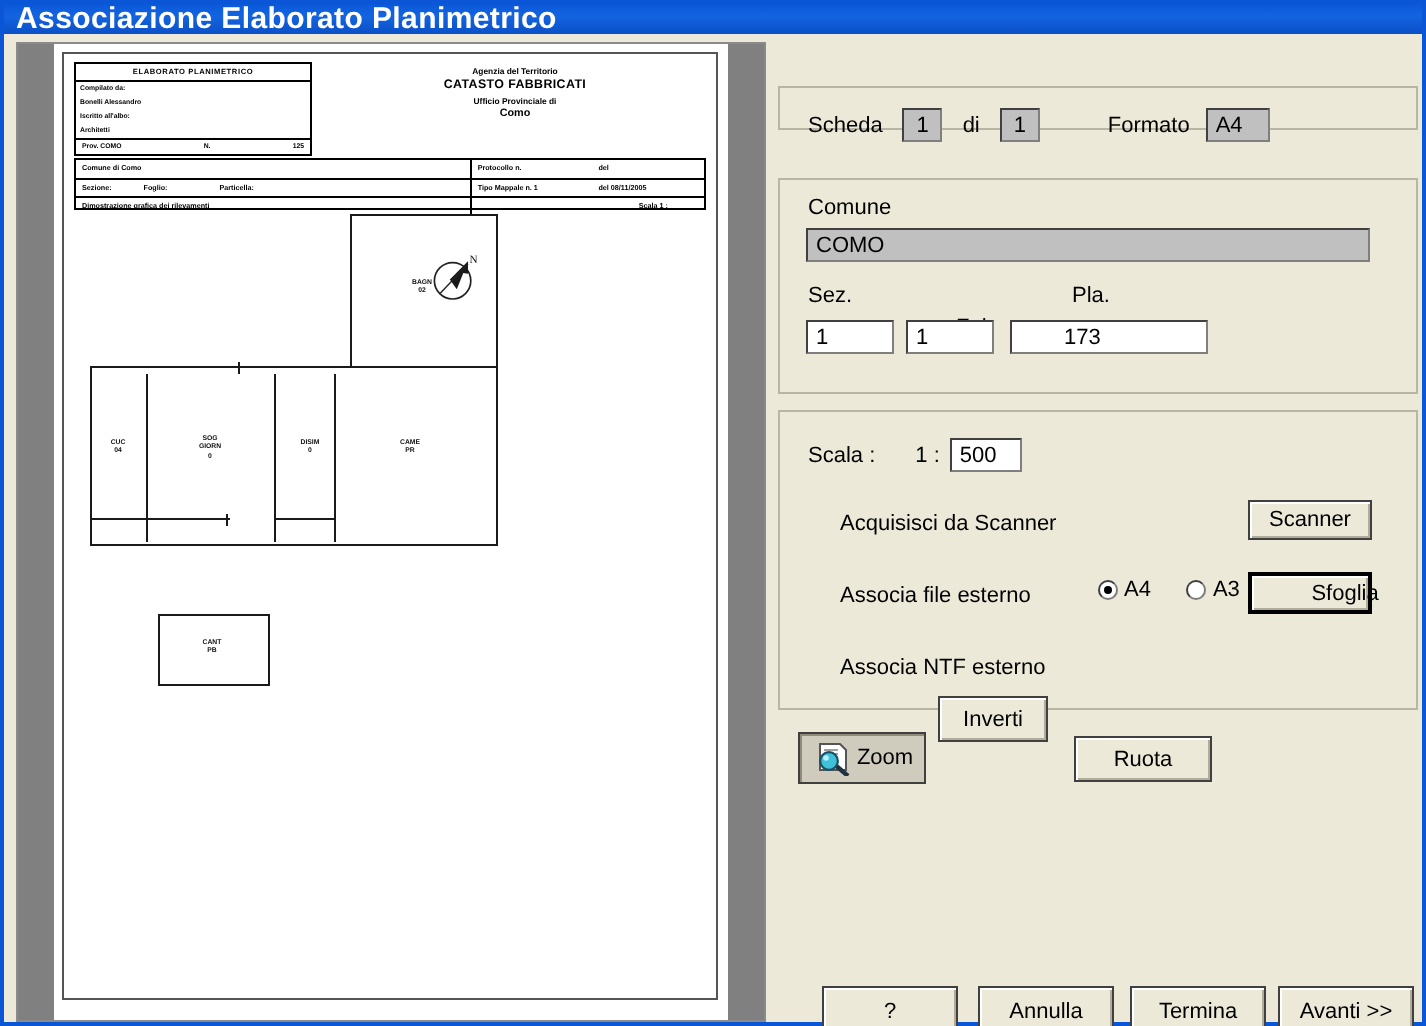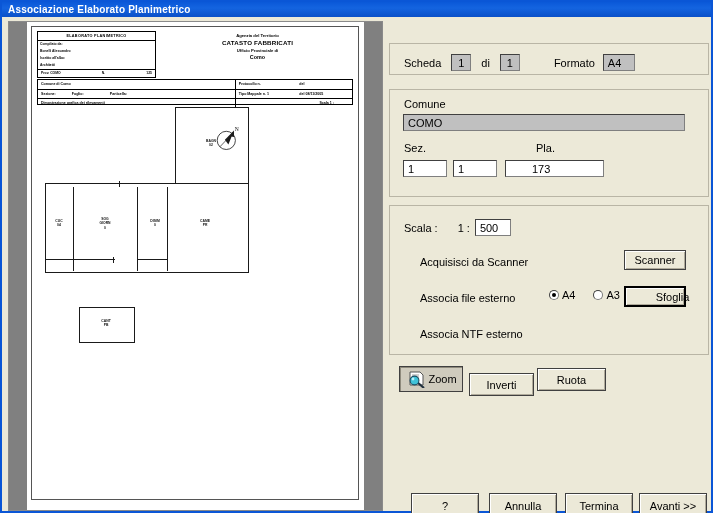--- a/index.html
+++ b/index.html
@@ -15,21 +15,21 @@
     box-sizing:border-box;
   }
   .titlebar{
     height:15px;
     background:linear-gradient(to bottom,#0a58d8 0%,#1464e0 40%,#0a50c8 100%);
     display:flex;align-items:center;
     padding-left:6px;
     box-sizing:border-box;
   }
   .titlebar-text{
-    color:#ffffff;font-size:10px;font-weight:bold;
+    color:#ffffff;font-size:15px;font-weight:bold;
     letter-spacing:.2px;white-space:nowrap;
   }
   .client{
     position:absolute;left:2px;top:17px;right:2px;bottom:2px;
     background:#ece9d8;
   }
 
   
   .viewer{
     position:absolute;left:4px;top:2px;width:375px;height:490px;
@@ -104,21 +104,21 @@
   
   .panel{
     position:absolute;left:385px;top:2px;width:320px;height:490px;
   }
   .group{
     background:#ece9d8;
     border:1px solid #b9b5a5;
     box-sizing:border-box;
     position:absolute;
   }
-  .g1{left:0;top:22px;width:320px;height:32px;}
+  .g1{left:0;top:22px;width:320px;height:22px;}
   .g2{left:0;top:68px;width:320px;height:108px;}
   .g3{left:0;top:184px;width:320px;height:150px;}
 
   .lbl{font-size:11px;color:#000;}
   .field{
     background:#ffffff;
     border:1px solid #7f7f7f;
     border-top-color:#404040;border-left-color:#404040;
     font-size:11px;color:#000;
     display:flex;align-items:center;
@@ -331,21 +331,21 @@
             <polygon points="3,1 13,1 16,4 16,14 3,14" fill="#ffffff" stroke="#555" stroke-width="1"></polygon>
             <line x1="5" y1="4" x2="12" y2="4" stroke="#888" stroke-width="0.8"></line>
             <line x1="5" y1="6" x2="12" y2="6" stroke="#888" stroke-width="0.8"></line>
             <line x1="10" y1="11" x2="17" y2="17" stroke="#22313f" stroke-width="2.2"></line>
             <circle cx="7.5" cy="9.5" r="4.4" fill="#3fc2d8" stroke="#1b4f63" stroke-width="1.1"></circle>
             <circle cx="6" cy="8" r="1.4" fill="#b9f0fa"></circle>
           </svg>
         </span>
         <span>Zoom</span>
       </div>
-      <div class="btn" style="position:absolute;left:80px;top:352px;width:65px;height:23px;">Inverti</div>
+      <div class="btn" style="position:absolute;left:80px;top:327px;width:55px;height:23px;">Inverti</div>
       <div class="btn" style="position:absolute;left:148px;top:347px;width:69px;height:23px;">Ruota</div>
 
       <div class="btn" style="position:absolute;left:22px;top:472px;width:68px;height:25px;">?</div>
       <div class="btn" style="position:absolute;left:100px;top:472px;width:68px;height:25px;">Annulla</div>
       <div class="btn" style="position:absolute;left:176px;top:472px;width:68px;height:25px;">Termina</div>
       <div class="btn" style="position:absolute;left:250px;top:472px;width:68px;height:25px;">Avanti &gt;&gt;</div>
 
     </div>
 
   </div>

